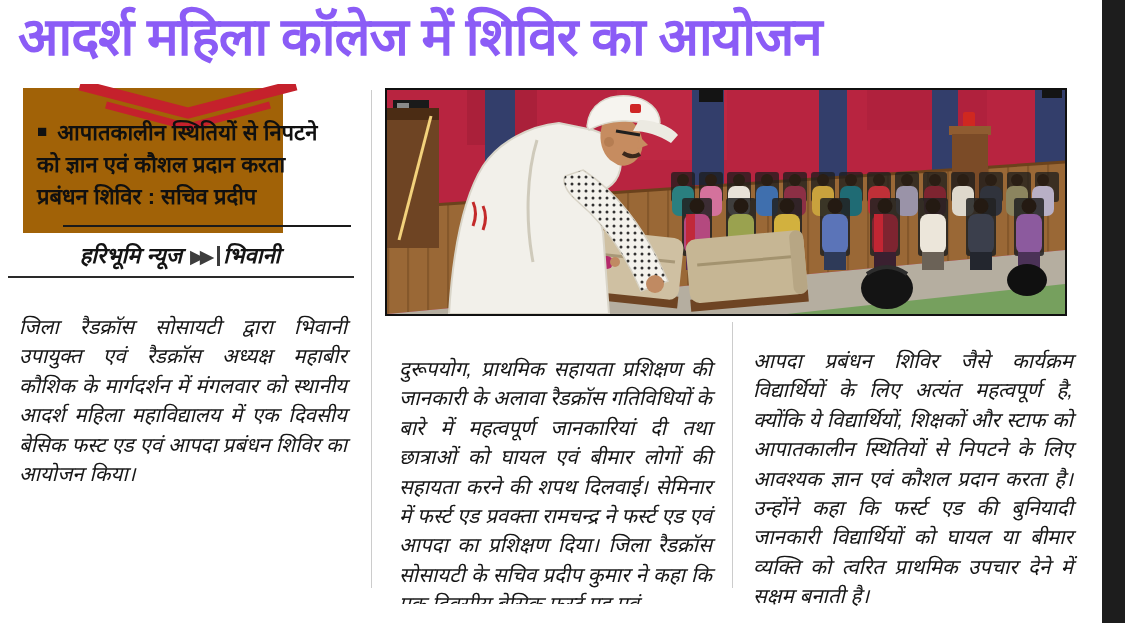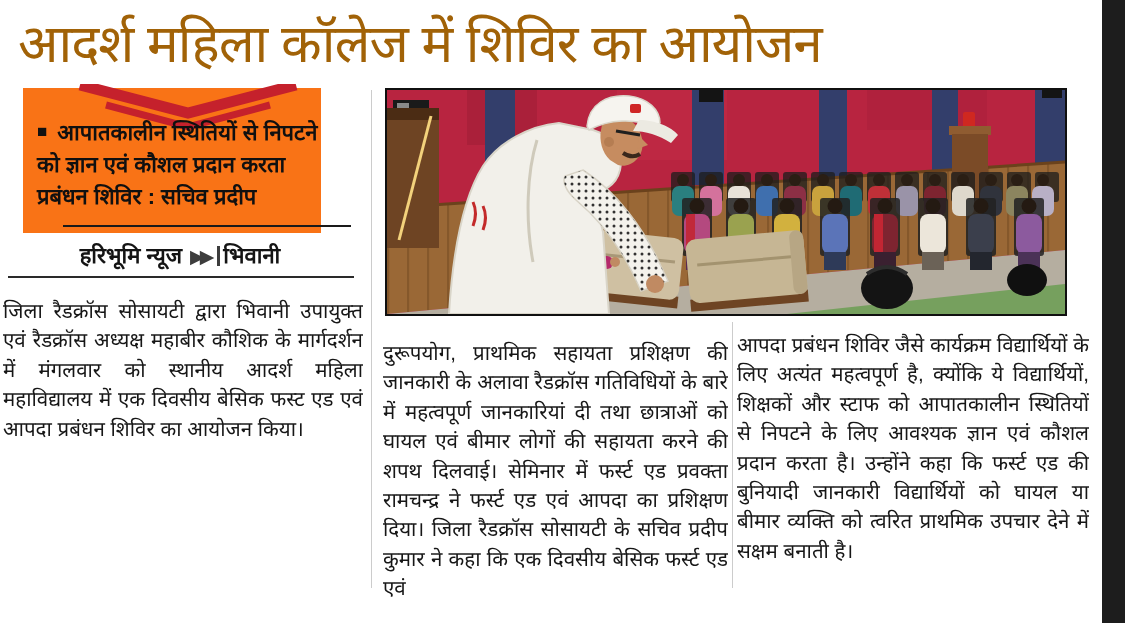--- a/index.html
+++ b/index.html
@@ -2,45 +2,45 @@
 <html lang="hi"><head>
 <meta charset="utf-8">
 <style>
   html,body{margin:0;padding:0;}
   body{
     width:1125px;height:623px;position:relative;background:#ffffff;overflow:hidden;
     font-family:"Liberation Sans","DejaVu Sans",sans-serif;
   }
   .headline{
     position:absolute;left:18px;top:0px;width:1078px;height:80px;
-    font-size:53px;line-height:74px;font-weight:400;color:#a16207;
-    letter-spacing:-1px;white-space:nowrap;overflow:hidden;margin-top:7px;
+    font-size:53px;line-height:74px;font-weight:700;color:#8b5cf6;
+    letter-spacing:-1px;white-space:nowrap;overflow:hidden;
   }
   .edge-strip{position:absolute;right:0;top:0;width:23px;height:623px;background:#1d1d1d;}
 
   
-  .highlight-box{position:absolute;left:23px;top:88px;width:298px;height:145px;background:#f97316;}
+  .highlight-box{position:absolute;left:23px;top:88px;width:260px;height:145px;background:#a16207;}
   .chevron{position:absolute;left:55px;top:-4px;width:220px;height:48px;}
   .box-body{position:absolute;left:14px;top:28px;width:304px;font-size:22px;line-height:32px;font-weight:700;color:#101010;}
   .box-bullet{font-size:17px;vertical-align:3px;margin-right:10px;color:#111;}
   .box-rule{position:absolute;left:40px;bottom:6px;width:288px;height:2px;background:#1a1a1a;}
 
   
-  .byline{position:absolute;left:0;top:239px;width:360px;text-align:center;font-size:22px;font-weight:700;color:#141414;white-space:nowrap;}
+  .byline{position:absolute;left:0;top:239px;width:360px;text-align:center;font-size:22px;font-weight:700;color:#141414;white-space:nowrap;font-style:italic;}
   .byline-arrows{color:#3d3d3d;letter-spacing:-5px;font-size:19px;margin:0 2px 0 8px;}
   .byline-bar{display:inline-block;width:3px;height:20px;background:#3d3d3d;vertical-align:-3px;margin:0 3px 0 6px;}
   .byline-rule{position:absolute;left:8px;top:276px;width:346px;height:2px;background:#2a2a2a;}
 
   
   .photo-frame{position:absolute;left:385px;top:88px;width:678px;height:224px;border:2px solid #101010;background:#b82440;}
   .photo-frame svg{display:block;}
 
   
   .col{position:absolute;font-size:20.5px;line-height:29.4px;text-align:justify;color:#161616;overflow:hidden;}
-  .col p{margin:0;}
+  .col p{margin:16px;font-style:italic;}
   .col-1{left:3px;top:296px;width:360px;height:296px;}
   .col-2{left:383px;top:338px;width:345px;height:266px;}
   .col-3{left:737px;top:330px;width:352px;height:296px;}
   .indent{text-indent:30px;}
 
   .vrule-1{position:absolute;left:371px;top:90px;width:1px;height:498px;background:#cccccc;}
   .vrule-2{position:absolute;left:732px;top:322px;width:1px;height:266px;background:#cccccc;}
 </style>
 </head>
 <body>

